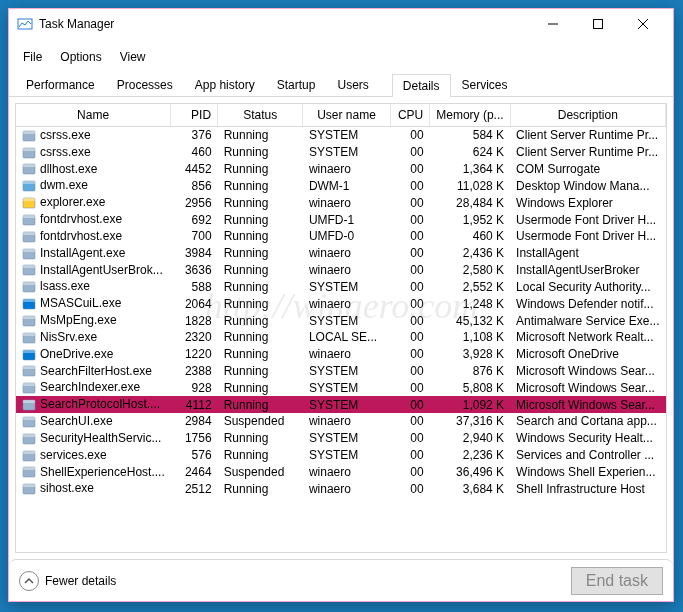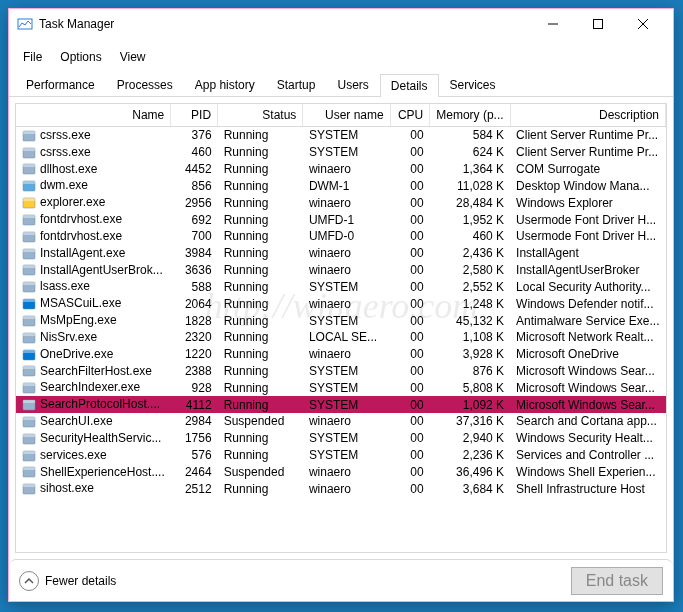--- a/index.html
+++ b/index.html
@@ -7,24 +7,24 @@
 .window { position: absolute; left: 8px; top: 8px; width: 666px; height: 594px; background: #fff; border: 1px solid #f9a8d4; box-shadow: 0 4px 16px rgba(0,0,0,0.3); display: flex; flex-direction: column; }
 .titlebar { height: 30px; display: flex; align-items: center; padding: 0 8px; background: #fff; }
 .titlebar .icon { width: 16px; height: 16px; margin-right: 6px; display: inline-flex; align-items: center; justify-content: center; }
 .titlebar .title { flex: 1; font-size: 12px; }
 .winbtns { display: flex; }
 .winbtn { width: 45px; height: 29px; display: flex; align-items: center; justify-content: center; cursor: default; }
 .menubar { height: 20px; display: flex; align-items: center; padding: 0 6px; gap: 2px; margin-top: 8px; }
 .menubar span { padding: 2px 8px; font-size: 12px; cursor: default; }
 .tabs { display: flex; border-bottom: 1px solid #d9d9d9; padding: 4px 6px 0; margin-top: 2px; }
 .tab { padding: 4px 10px; border: 1px solid transparent; border-bottom: none; font-size: 12px; cursor: default; }
-.tab.active { border-color: #d9d9d9; background: #fff; position: relative; top: 1px; }
+.tab.active { border-color: #d9d9d9; background: #fff; position: relative; top: 1px; margin-left: 12px; }
 .table-wrap { flex: 1; overflow: auto; border: 1px solid #d9d9d9; margin: 6px; }
 table { border-collapse: collapse; width: 100%; font-size: 12px; }
-thead th { text-align: right; font-weight: normal; padding: 4px 6px; border-right: 1px solid #e5e5e5; border-bottom: 1px solid #d9d9d9; background: #fff; position: sticky; top: 0; white-space: nowrap; }
+thead th { text-align: center; font-weight: normal; padding: 4px 6px; border-right: 1px solid #e5e5e5; border-bottom: 1px solid #d9d9d9; background: #fff; position: sticky; top: 0; white-space: nowrap; }
 thead th.num { text-align: right; }
 tbody td { padding: 1px 6px; white-space: nowrap; overflow: hidden; text-overflow: ellipsis; }
 tbody td.num { text-align: right; }
 tbody tr.selected { background: #be185d; }
 .proc-icon { display: inline-block; width: 14px; height: 14px; vertical-align: middle; margin-right: 4px; }
 .footer { height: 42px; border-top: 1px solid #d9d9d9; display: flex; align-items: center; padding: 0 10px; border-radius: 7px; }
 .fewer { display: flex; align-items: center; gap: 6px; cursor: default; font-size: 12px; }
 .fewer .circ { width: 20px; height: 20px; border: 1px solid #888; border-radius: 50%; display: flex; align-items: center; justify-content: center; }
 .spacer { flex: 1; }
 .endtask { padding: 4px 14px; background: #e1e1e1; border: 1px solid #adadad; color: #888; font-size: 16px; }

